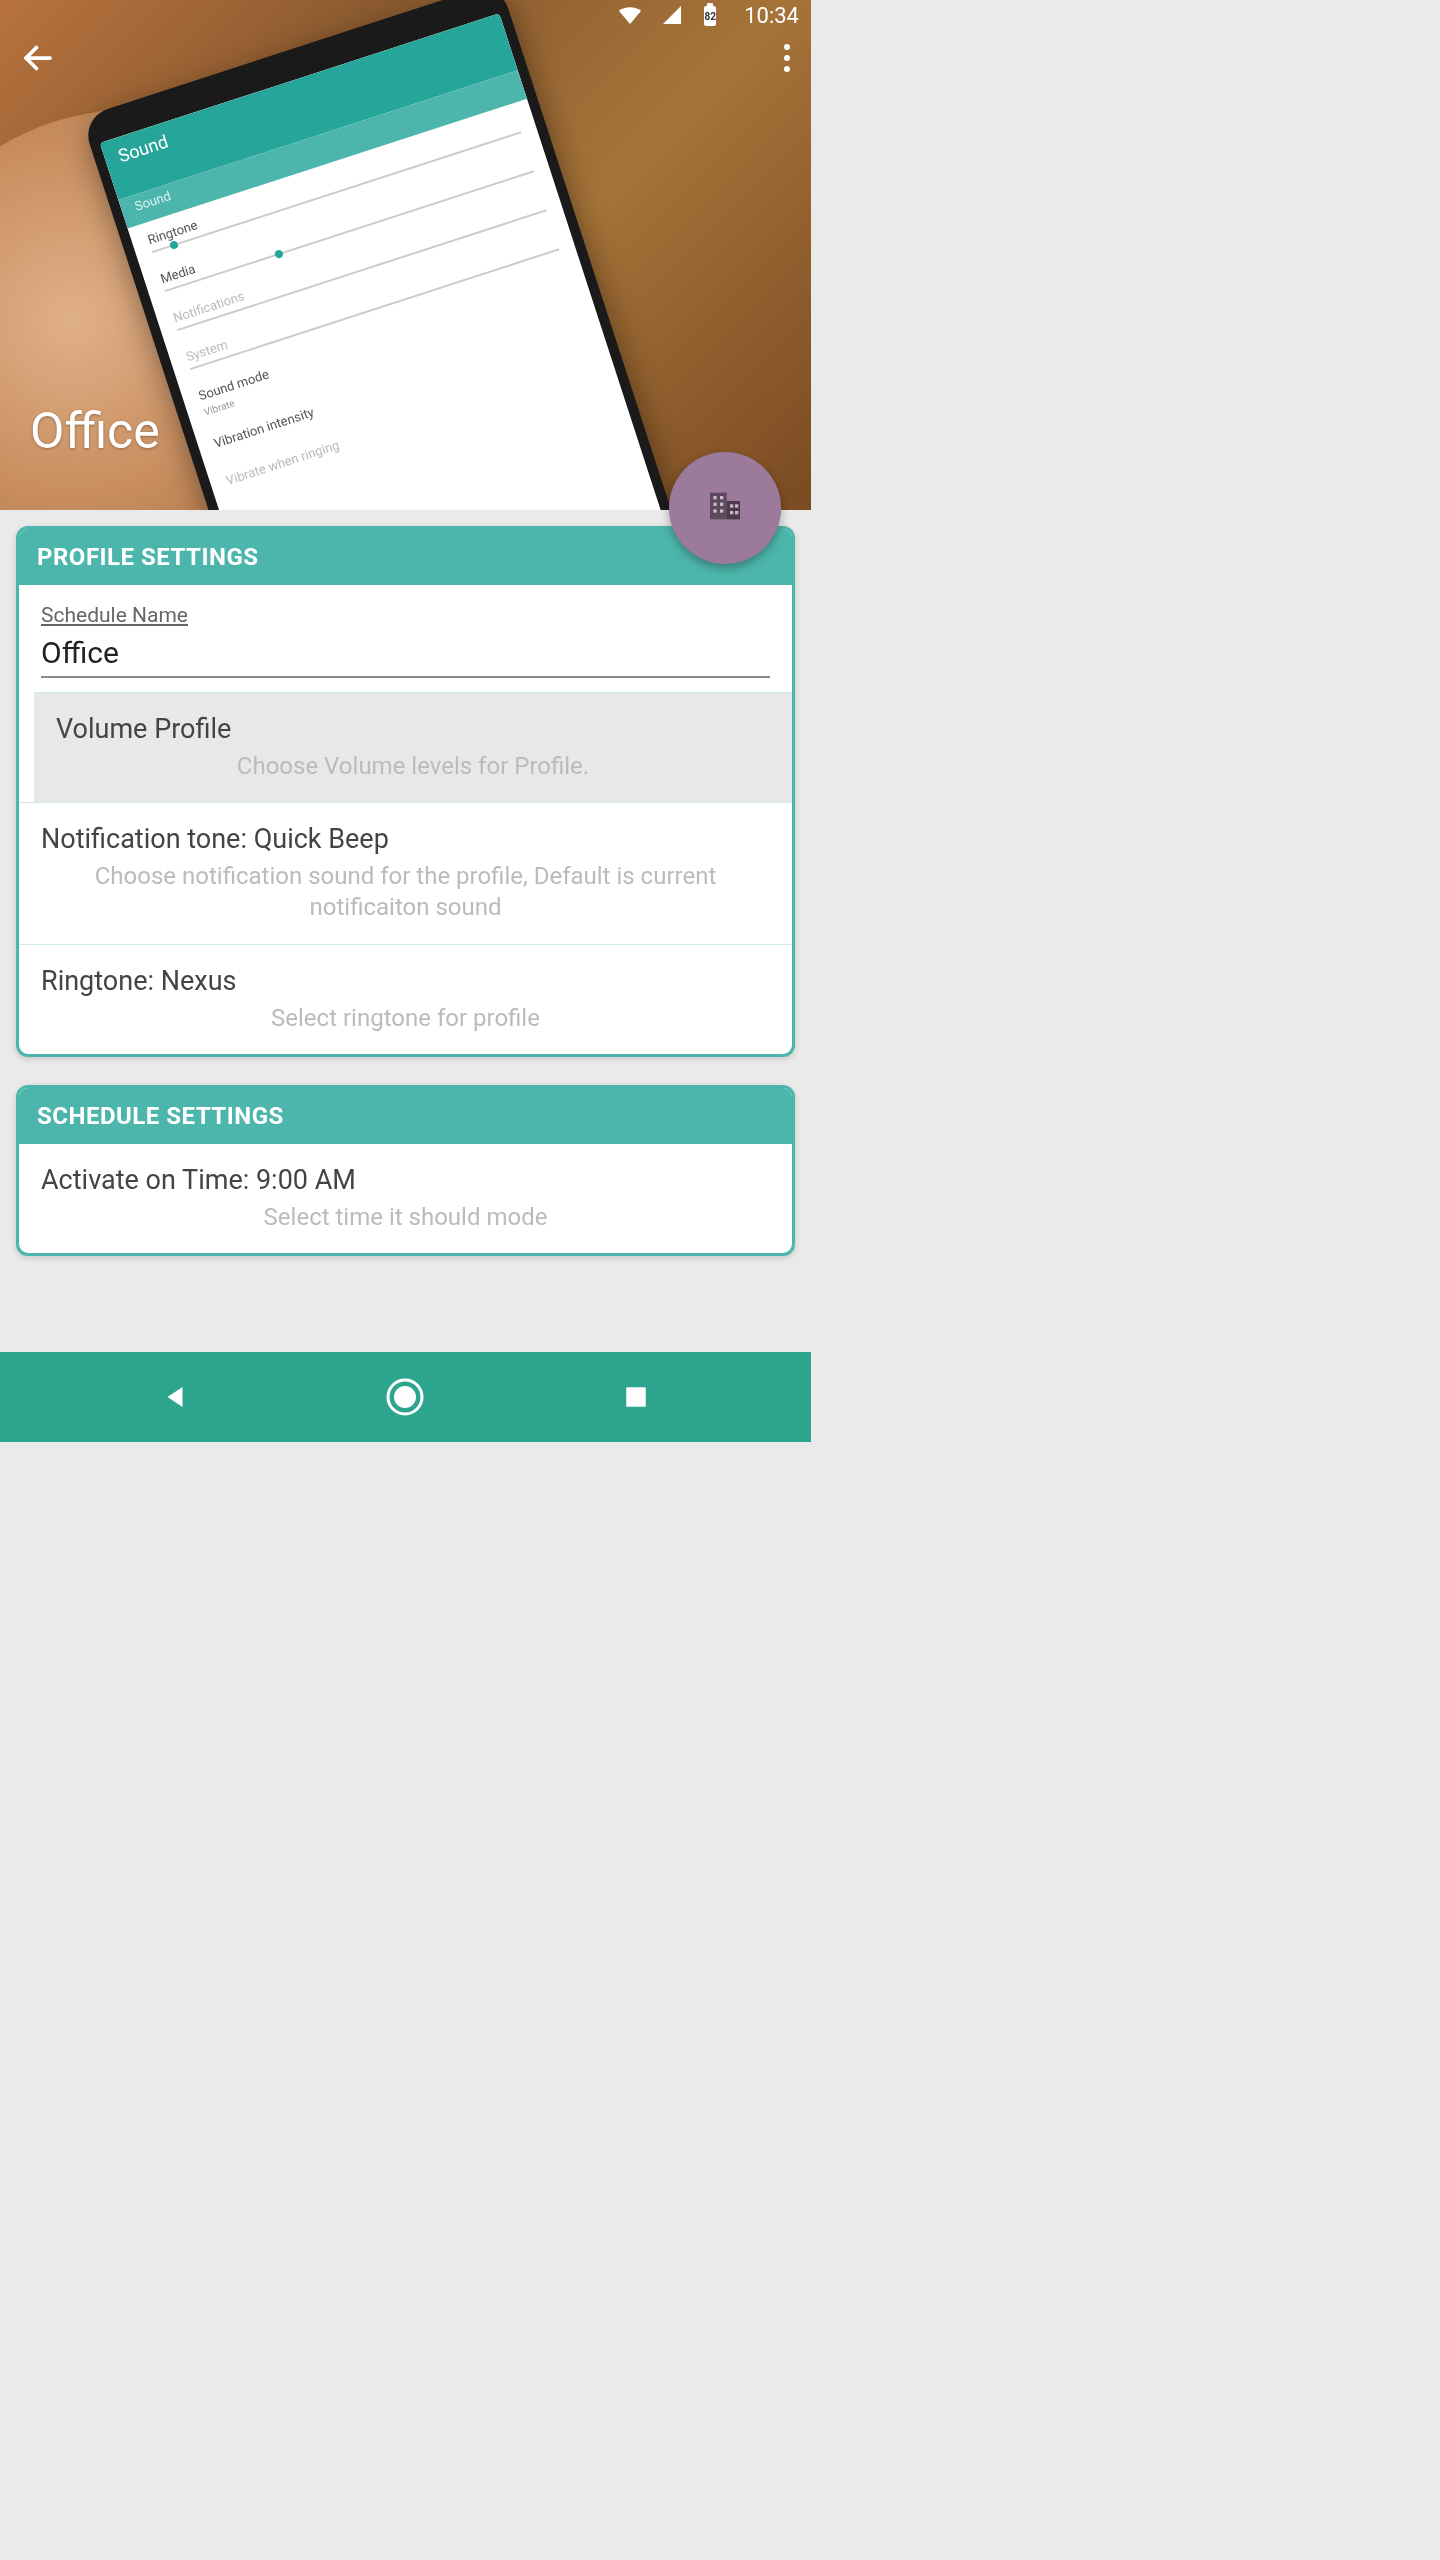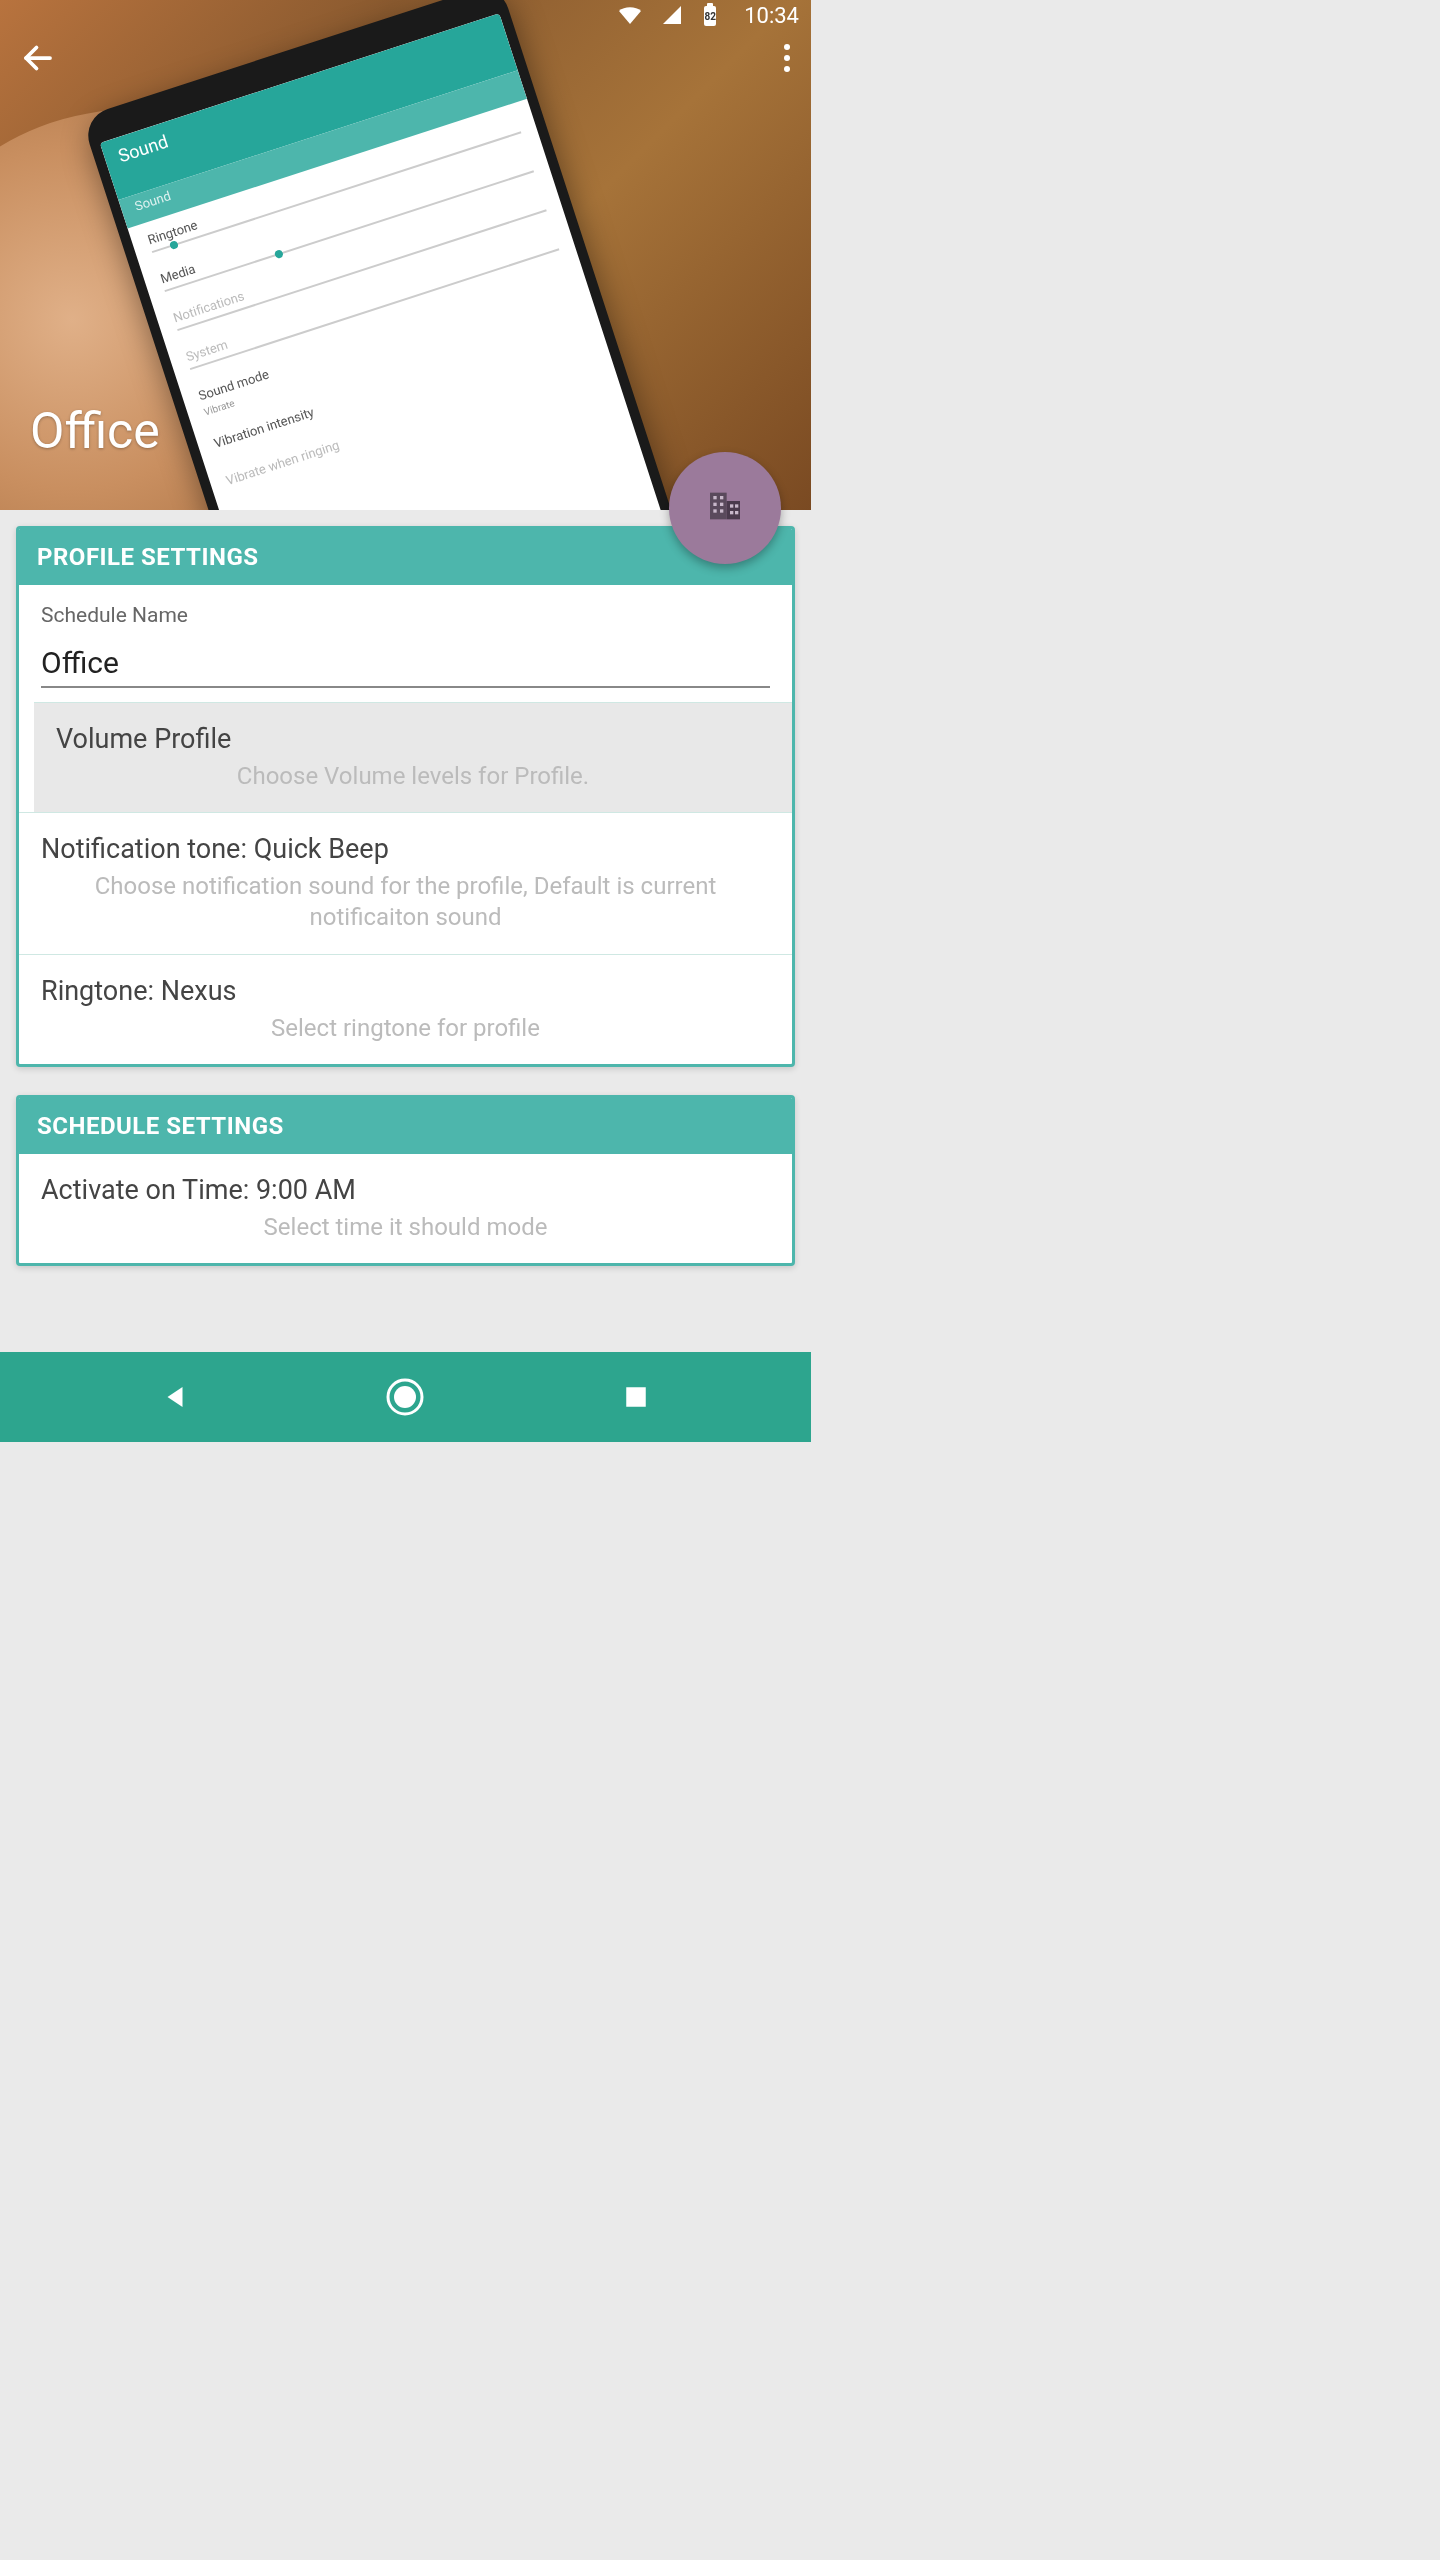--- a/index.html
+++ b/index.html
@@ -182,42 +182,43 @@
     .content {
       position: absolute;
       top: 510px;
       left: 0;
       right: 0;
       padding: 16px;
     }
     .card {
       background: white;
       border: 3px solid #4db6ac;
-      border-radius: 4px;
+      border-radius: 12px;
       overflow: hidden;
       margin-bottom: 28px;
       box-shadow: 0 2px 6px rgba(0,0,0,0.15);
     }
     .card-header {
       background: #4db6ac;
       color: white;
       padding: 14px 18px;
       font-size: 24px;
       font-weight: 700;
       letter-spacing: 0.5px;
     }
     .card-body {
     }
     .form-row {
       padding: 18px 22px 14px;
     }
     .form-label {
       font-size: 21px;
       color: #666;
-      margin-bottom: 14px;
+      margin-bottom: 4px;
+      text-decoration: underline;
     }
     .text-input {
       width: 100%;
       border: none;
       border-bottom: 2px solid #888;
       font-size: 30px;
       color: #222;
       padding: 4px 0 6px;
       outline: none;
       background: transparent;

